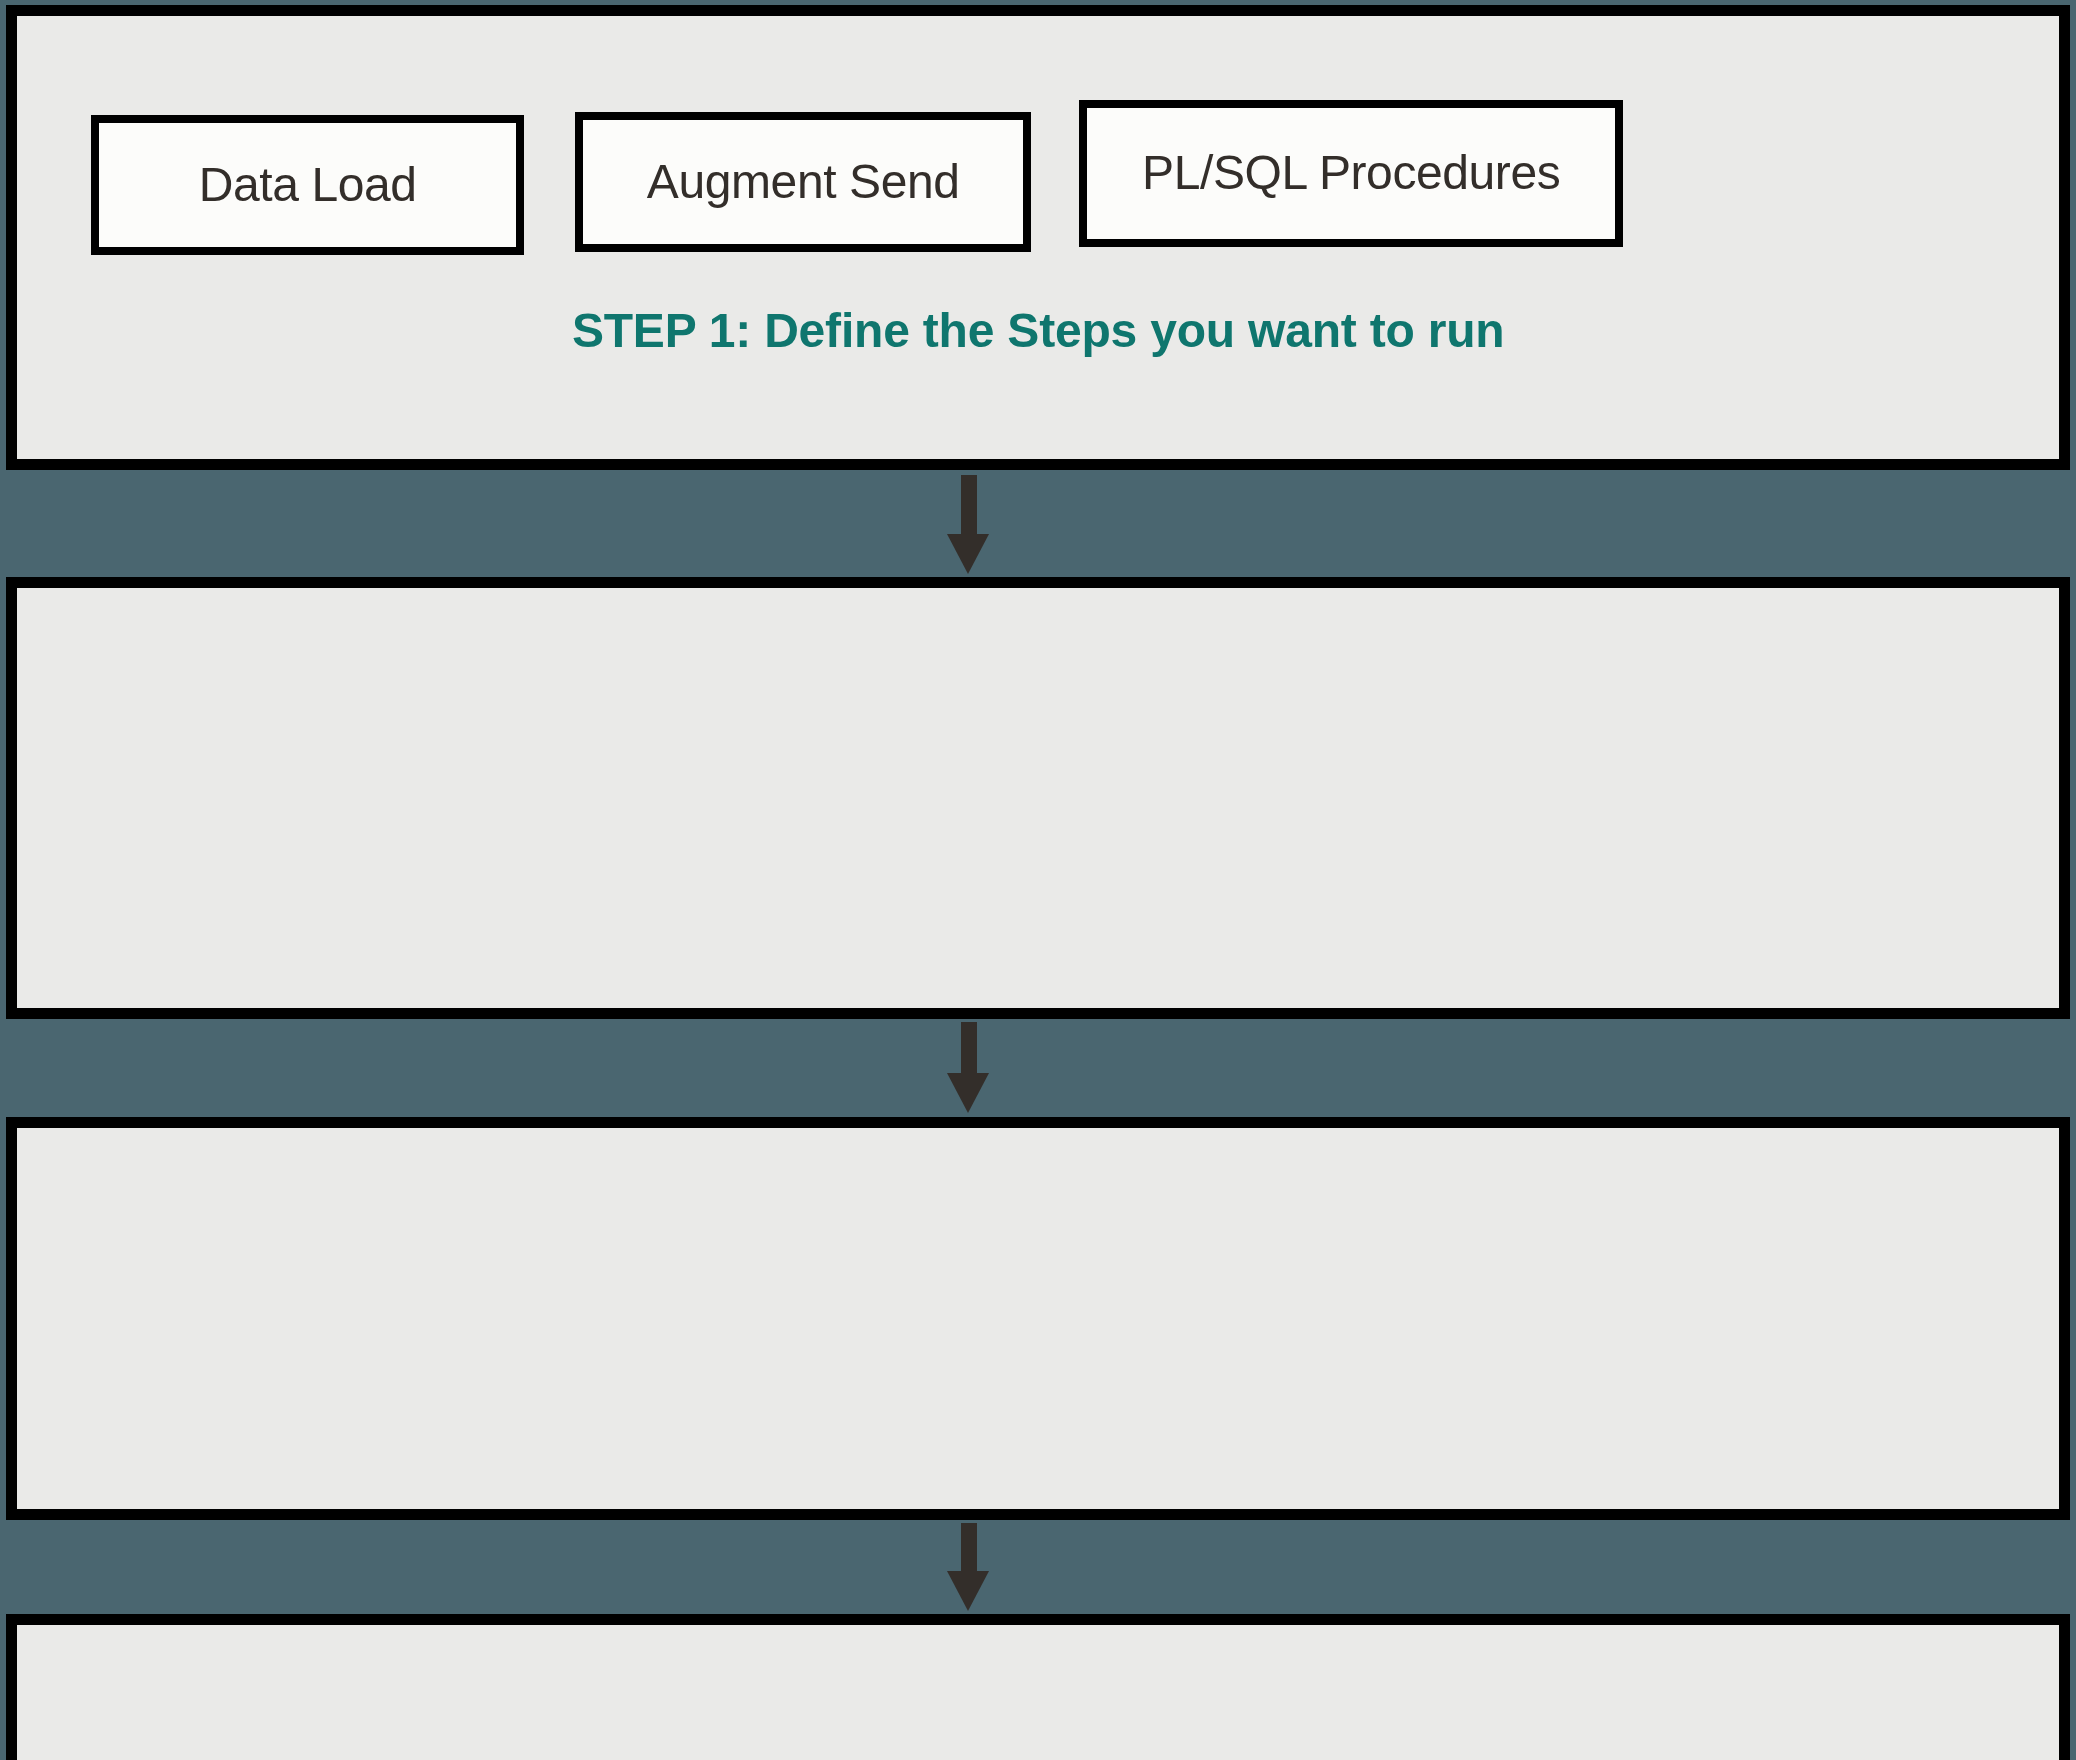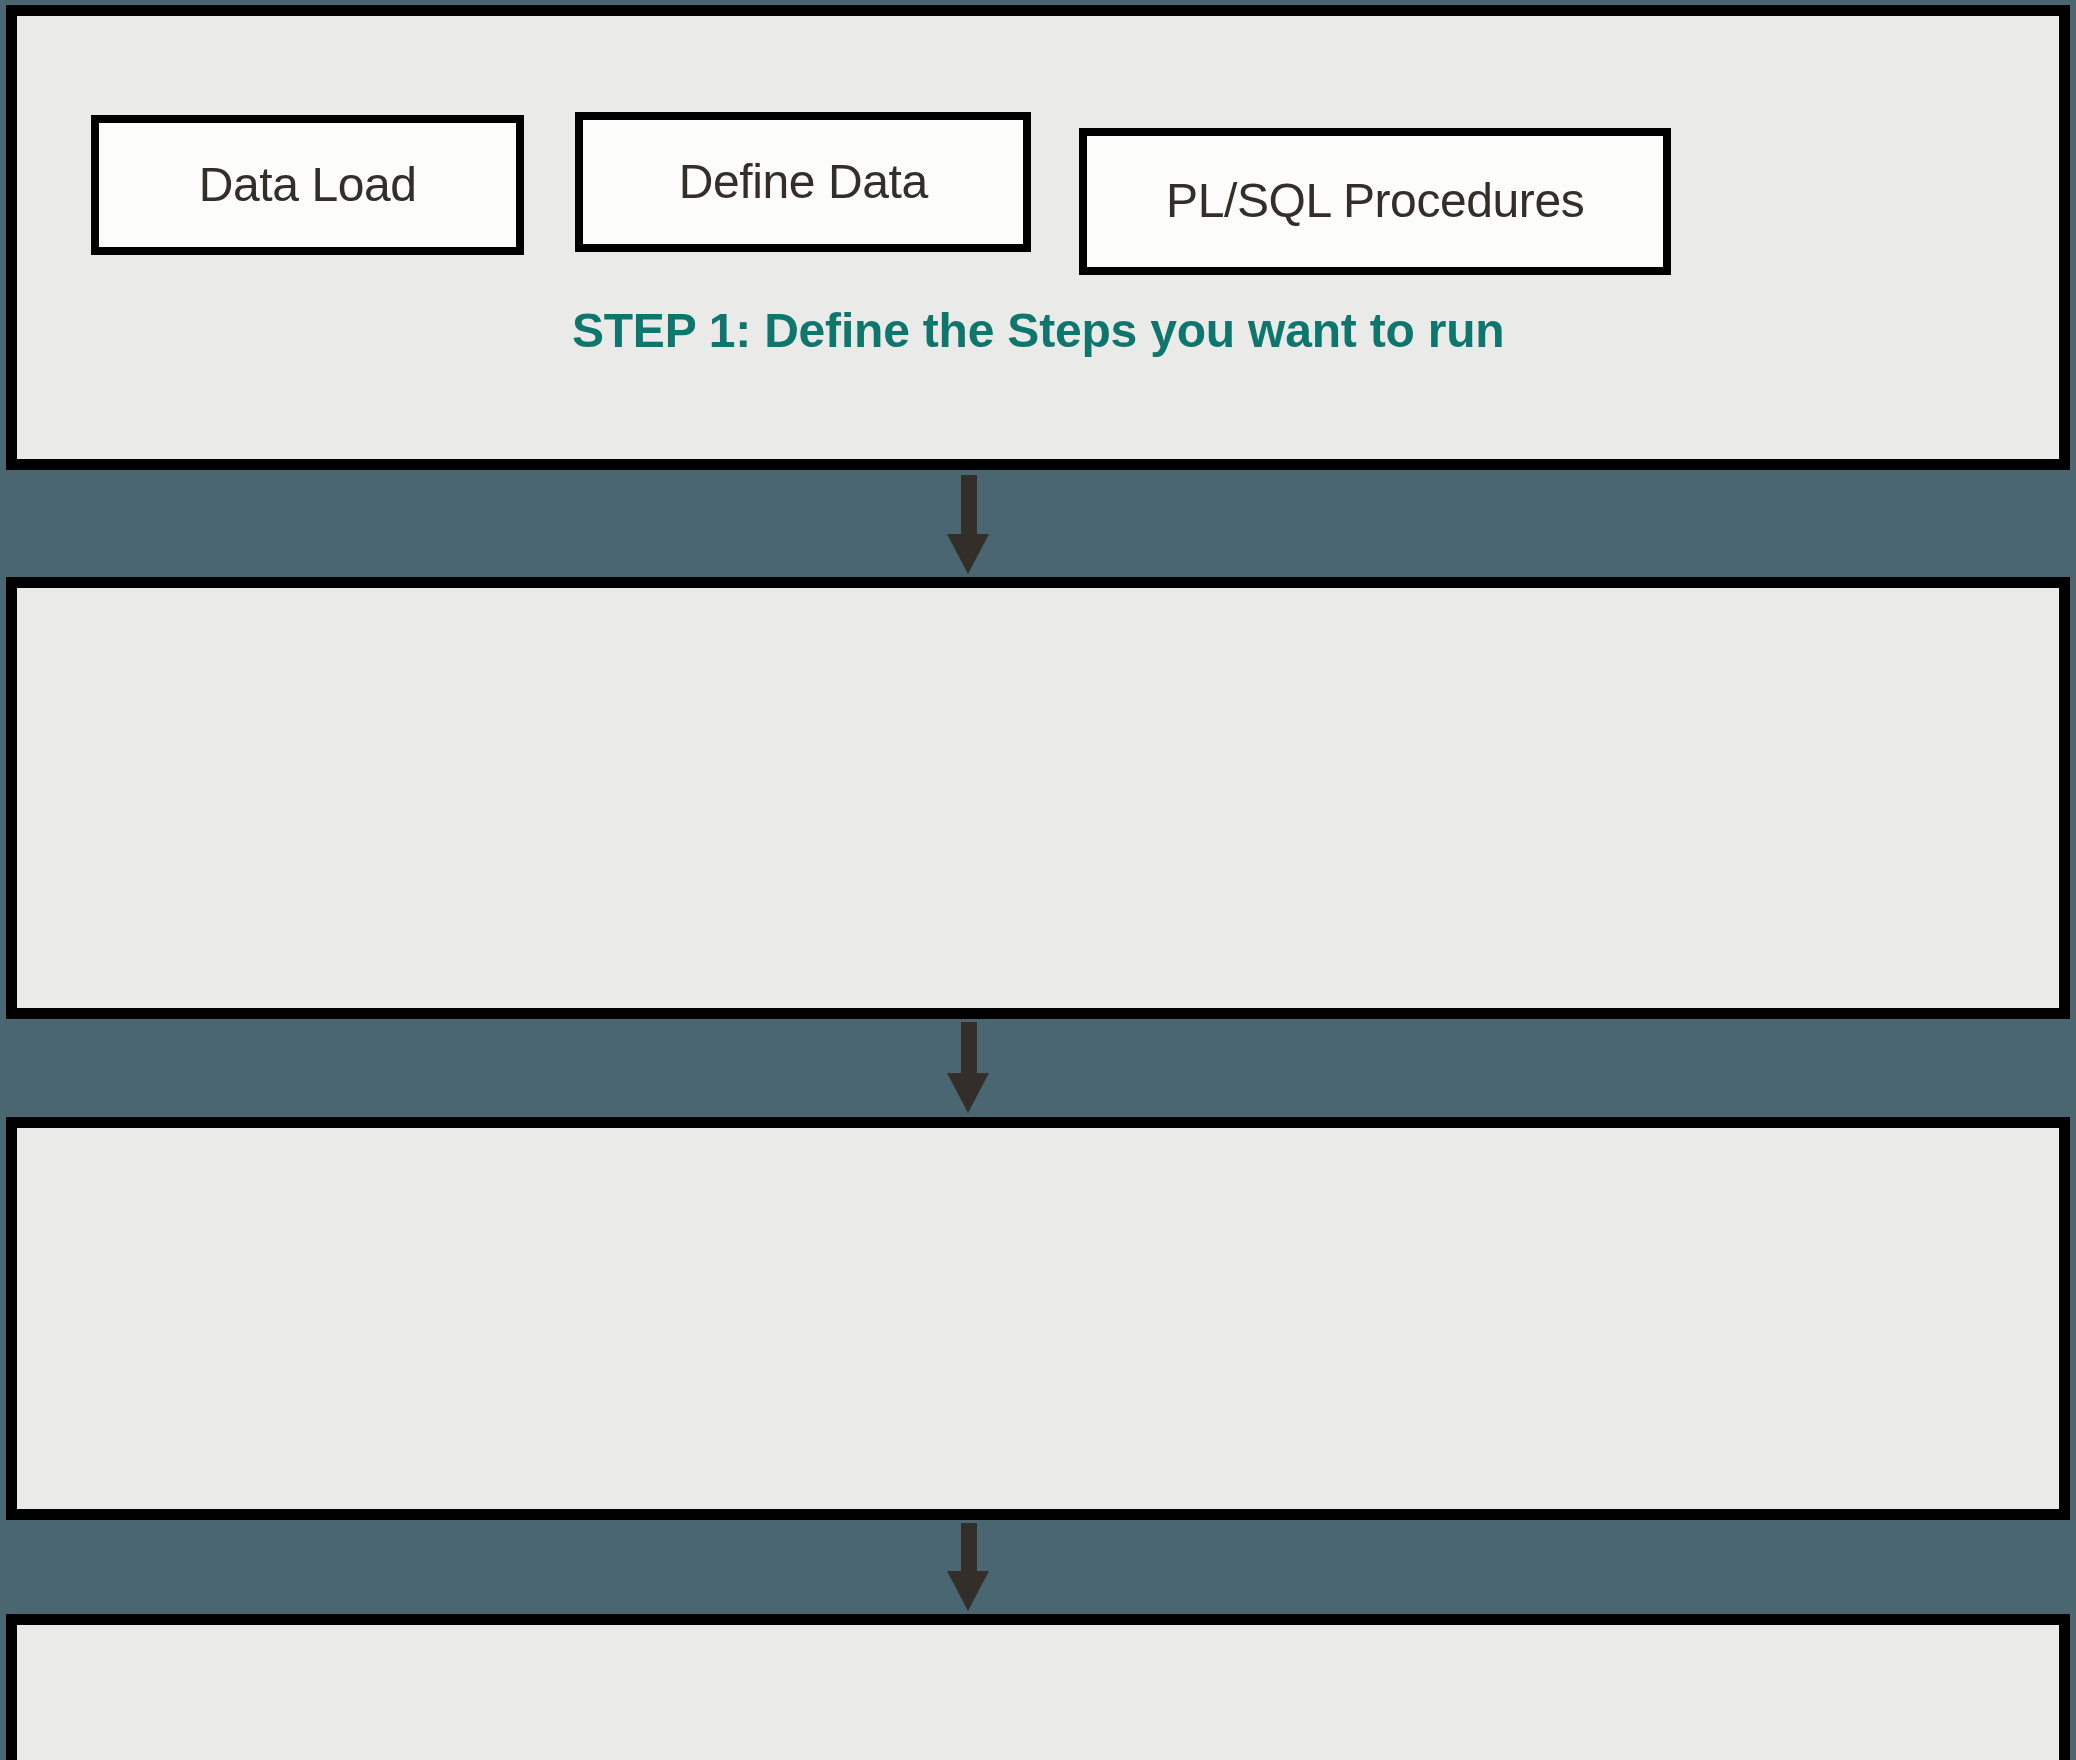--- a/index.html
+++ b/index.html
@@ -96,21 +96,21 @@
     line-height: 1.12;
     font-weight: 400;
     font-stretch: condensed;
     letter-spacing: -0.4px;
     padding: 9px 11px;
   }
 
   
   #box-data-load      { left: 74px;  top: 99px; width: 433px; height: 140px; }
   #box-augment-data   { left: 558px; top: 96px; width: 456px; height: 140px; }
-  #box-plsql          { left: 1062px;top: 112px; width: 592px; height: 147px; }
+  #box-plsql          { left: 1062px;top: 84px; width: 544px; height: 147px; }
   #box-rest-calls     { left: 1635px;top: 99px; width: 411px; height: 144px; }
 
   
   #box-report         { left: 640px;  top: 532px;  width: 644px; height: 203px; }
 
   
   .step-caption {
     position: absolute;
     width: 100%;
     left: 0;
@@ -130,21 +130,21 @@
   }
 </style>
 </head>
 <body>
 
 <div id="diagram">
 
   <div class="panel" id="panel-1">
     <div class="box" id="box-data-load">Data Load</div>
 
-    <div class="box" id="box-augment-data">Define Data</div>
+    <div class="box" id="box-augment-data">Augment Send</div>
 
     <div class="box" id="box-plsql">PL/SQL Procedures</div>
 
 
     <div class="step-caption" id="caption-1">
       <span class="caption-inner">STEP 1: Define the Steps you want to run</span>
     </div>
   </div>
 
   <div class="connector" id="connector-1"></div>

